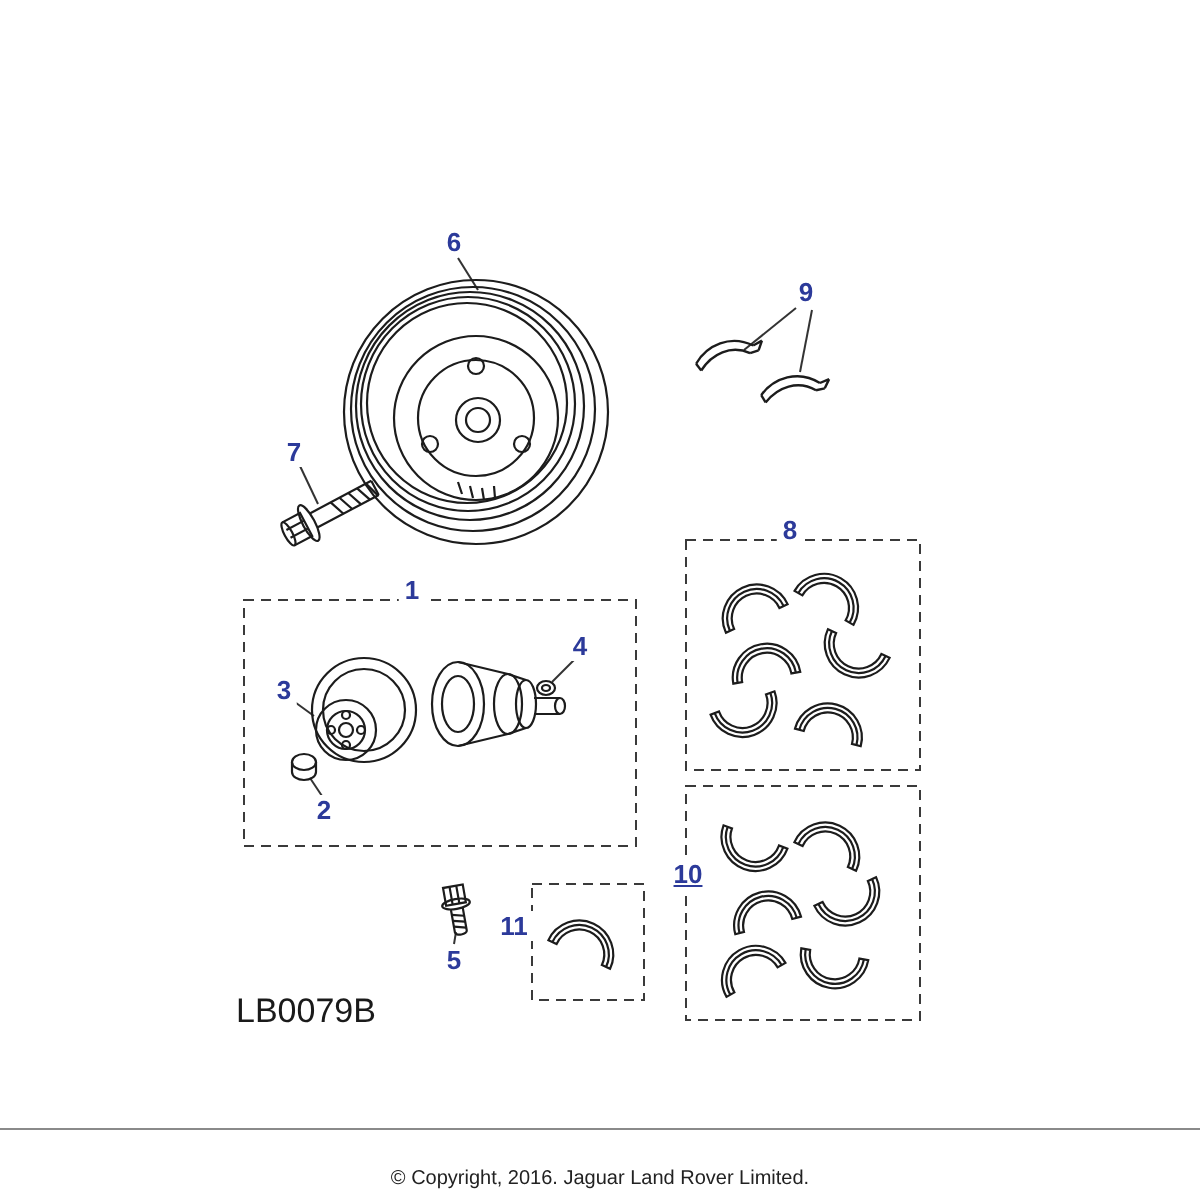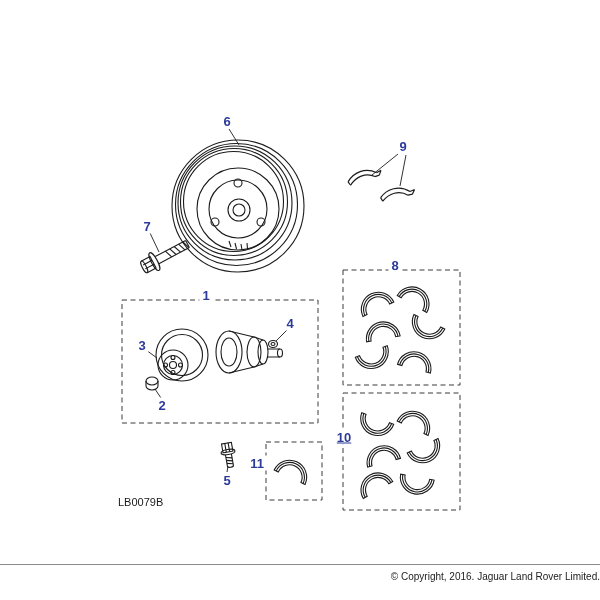--- a/index.html
+++ b/index.html
@@ -6,25 +6,25 @@
   html, body { width:600px; height:600px; background:#ffffff; font-family:"Liberation Sans", sans-serif; }
   .stage { position:relative; width:600px; height:600px; background:#ffffff; overflow:hidden; }
   .svg-layer { position:absolute; left:0; top:0; width:600px; height:600px; }
   .callout {
     position:absolute; transform:translate(-50%,-50%);
     color:#2c3a9a; font-weight:bold; font-size:13px; line-height:1;
     background:#ffffff; padding:1px 3px; cursor:pointer; z-index:3;
   }
   .drawing-code {
     position:absolute; left:118px; top:496px;
-    font-size:11px; color:#1a1a1a; z-index:2;
+    font-size:17px; color:#1a1a1a; z-index:2;
   }
   .footer-line { position:absolute; left:0; top:564px; width:600px; height:1px; background:#8a8a8a; }
   .footer-text {
-    position:absolute; left:0; top:571px; width:600px; text-align:right;
+    position:absolute; left:0; top:584px; width:600px; text-align:center;
     font-size:10px; color:#222222;
   }
 </style>
 </head>
 <body>
 
 <div class="stage">
 
   <svg class="svg-layer" viewBox="0 0 600 600">
     <defs>

